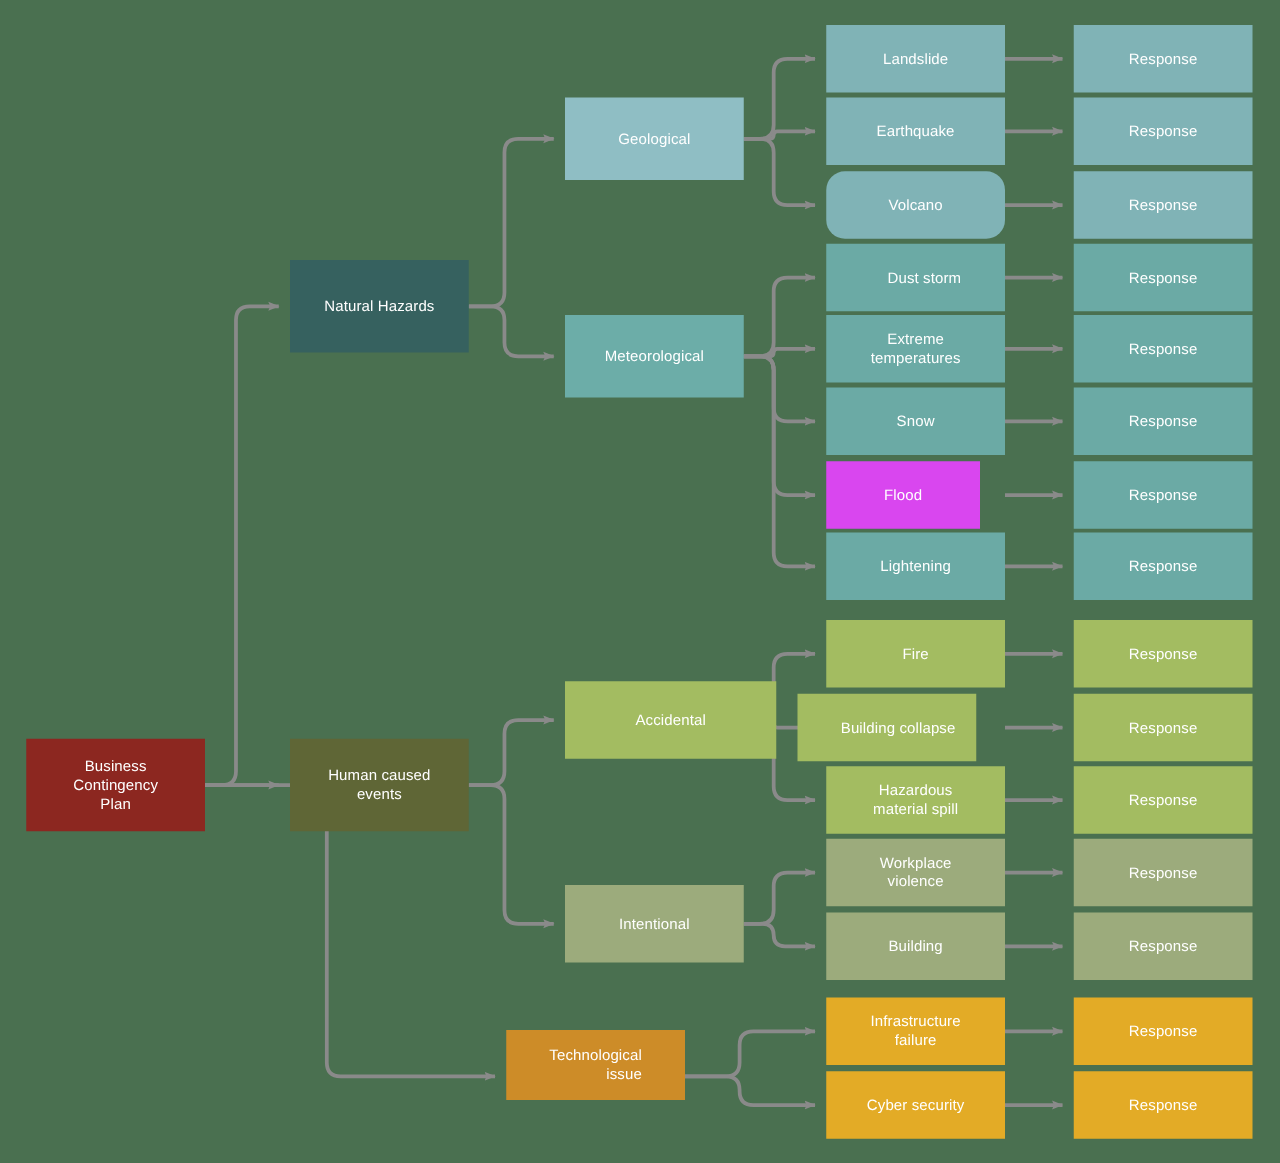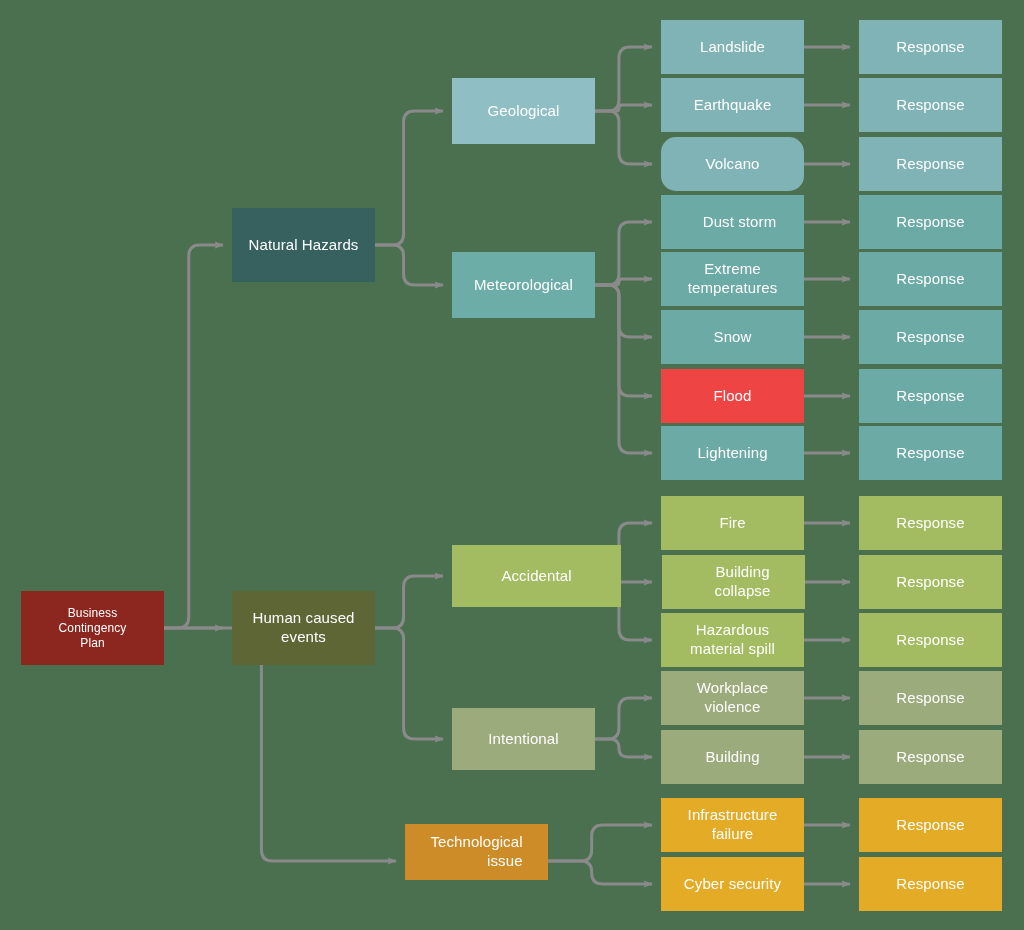--- a/index.html
+++ b/index.html
@@ -26,21 +26,21 @@
     height: 930px;
     pointer-events: none;
   }
   .node {
     position: absolute;
     display: flex;
     align-items: center;
     justify-content: center;
     text-align: center;
     color: #ffffff;
-    font-size: 15px;
+    font-size: 12px;
     line-height: 1.25;
     padding: 2px 6px;
     box-sizing: border-box;
     white-space: pre-line;
     letter-spacing: 0.1px;
   }
   .node.root-node { font-size: 12px; }
 </style>
 </head>
 <body style="background: rgb(74, 112, 80);">
@@ -105,24 +105,24 @@
       <div class="node" style="left: 452px; top: 252px; width: 143px; height: 66px; background: rgb(108, 173, 168);">Meteorological</div>
       <div class="node" style="left: 452px; top: 545px; width: 169px; height: 62px; background: rgb(163, 188, 97);">Accidental</div>
       <div class="node" style="left: 452px; top: 708px; width: 143px; height: 62px; background: rgb(156, 171, 124); text-align: right;">Intentional</div>
       <div class="node" style="left: 661px; top: 20px; width: 143px; height: 54px; background: rgb(128, 179, 182);">Landslide</div>
       <div class="node" style="left: 661px; top: 78px; width: 143px; height: 54px; background: rgb(128, 179, 182);">Earthquake</div>
       <div class="node" style="left: 661px; top: 137px; width: 143px; height: 54px; background: rgb(128, 179, 182); border-radius: 15px;">Volcano</div>
       <div class="node" style="left: 661px; top: 195px; width: 143px; height: 54px; background: rgb(107, 170, 165); padding-left: 20px;">Dust storm</div>
       <div class="node" style="left: 661px; top: 252px; width: 143px; height: 54px; background: rgb(107, 170, 165);">Extreme
 temperatures</div>
       <div class="node" style="left: 661px; top: 310px; width: 143px; height: 54px; background: rgb(107, 170, 165);">Snow</div>
-      <div class="node" style="left: 661px; top: 369px; width: 143px; height: 54px; background: #ef4444;">Flood</div>
+      <div class="node" style="left: 661px; top: 369px; width: 123px; height: 54px; background: #d946ef;">Flood</div>
       <div class="node" style="left: 661px; top: 426px; width: 143px; height: 54px; background: rgb(107, 170, 165);">Lightening</div>
       <div class="node" style="left: 661px; top: 496px; width: 143px; height: 54px; background: rgb(163, 188, 97);">Fire</div>
-      <div class="node" style="left: 662px; top: 555px; width: 143px; height: 54px; background: rgb(163, 188, 97); padding-left: 24px;">Building collapse</div>
+      <div class="node" style="left: 638px; top: 555px; width: 143px; height: 54px; background: rgb(163, 188, 97); padding-left: 24px;">Building collapse</div>
       <div class="node" style="left: 661px; top: 613px; width: 143px; height: 54px; background: rgb(163, 188, 97);">Hazardous
 material spill</div>
       <div class="node" style="left: 661px; top: 671px; width: 143px; height: 54px; background: rgb(156, 171, 124);">Workplace
 violence</div>
       <div class="node" style="left: 661px; top: 730px; width: 143px; height: 54px; background: rgb(156, 171, 124);">Building</div>
       <div class="node" style="left: 661px; top: 798px; width: 143px; height: 54px; background: rgb(227, 171, 38);">Infrastructure
 failure</div>
       <div class="node" style="left: 661px; top: 857px; width: 143px; height: 54px; background: rgb(227, 171, 38);">Cyber security</div>
       <div class="node" style="left: 859px; top: 20px; width: 143px; height: 54px; background: rgb(128, 179, 182);">Response</div>
       <div class="node" style="left: 859px; top: 78px; width: 143px; height: 54px; background: rgb(128, 179, 182);">Response</div>

